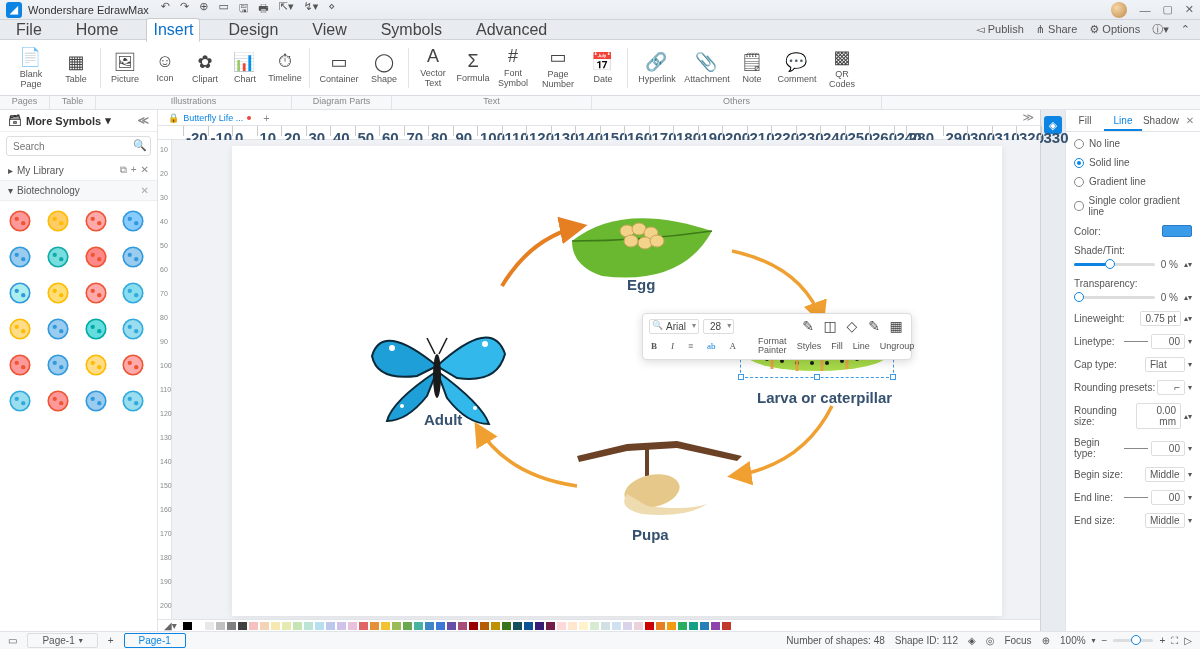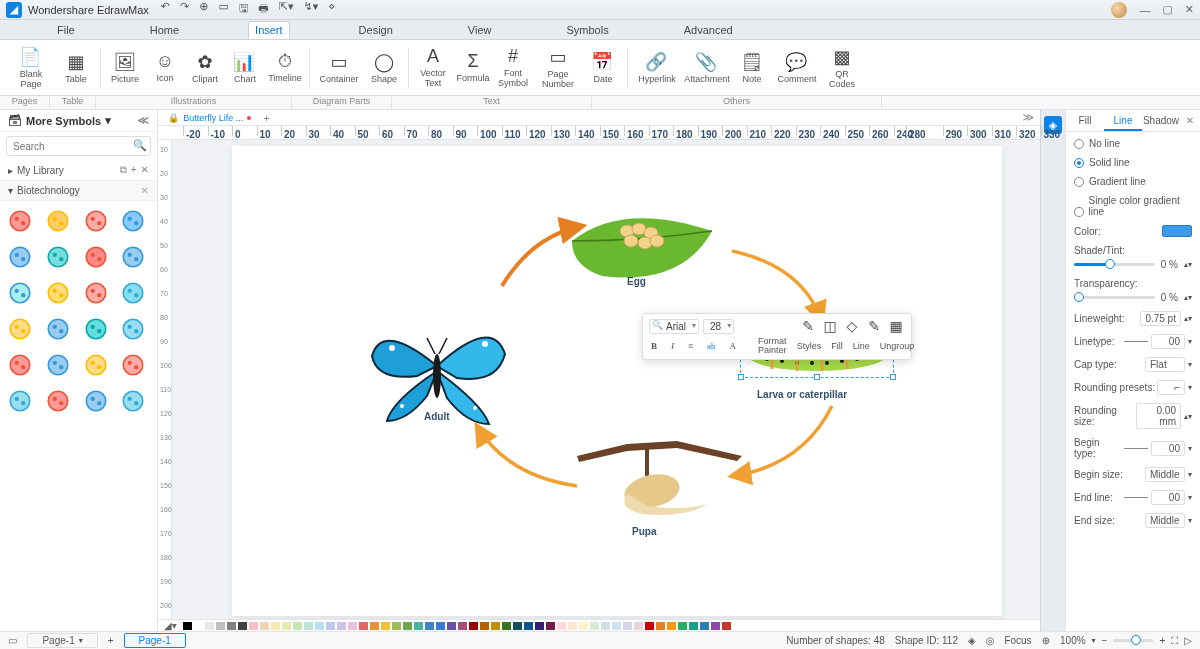--- a/index.html
+++ b/index.html
@@ -6,21 +6,21 @@
 body { width: 1200px; height: 649px; background: #fff; overflow: hidden; font-size: 11px; color: #333; }
 .titlebar { height: 20px; background: linear-gradient(#f0f4f8,#e8ecf0); display: flex; align-items: center; padding: 0 6px; border-bottom: 1px solid #d0d4d8; }
 .titlebar .logo { width: 16px; height: 16px; background: #0b84e3; border-radius: 3px; display: flex; align-items: center; justify-content: center; color: #fff; font-weight: bold; font-size: 10px; margin-right: 6px; }
 .titlebar .title { font-size: 11px; color: #333; }
 .titlebar .qa { display: flex; gap: 10px; margin-left: 12px; color: #555; }
 .titlebar .qa span { cursor: pointer; }
 .titlebar .spacer { flex: 1; }
 .titlebar .win { display: flex; gap: 12px; color: #666; align-items: center; }
 .avatar { width: 16px; height: 16px; border-radius: 50%; background: radial-gradient(circle at 35% 35%, #f7d7a8, #c08a4a); }
 .menubar { height: 20px; background: #e8ecf0; display: flex; align-items: center; padding: 0 10px; gap: 22px; border-bottom: 1px solid #d0d4d8; }
-.menubar .tab { font-size: 11px; color: #444; padding: 2px 6px; cursor: pointer; margin-left: 41px; }
+.menubar .tab { font-size: 16px; color: #444; padding: 2px 6px; cursor: pointer; }
 .menubar .tab.active { background: #fff; color: #0b6fc9; border: 1px solid #ccc; border-bottom-color: #fff; border-radius: 3px 3px 0 0; }
 .menubar .right { margin-left: auto; display: flex; gap: 12px; align-items: center; color: #555; }
 .ribbon { height: 56px; background: #fff; border-bottom: 1px solid #d8dce0; display: flex; align-items: center; padding: 2px 6px; }
 .ribbon .item { display: flex; flex-direction: column; align-items: center; justify-content: center; width: 40px; height: 48px; font-size: 9px; color: #555; cursor: pointer; }
 .ribbon .item.wide { width: 50px; }
 .ribbon .icon { font-size: 18px; color: #444; margin-bottom: 2px; }
 .ribbon .sep { width: 1px; height: 40px; background: #e0e4e8; margin: 0 4px; }
 .groupbar { height: 14px; background: #f6f8fa; border-bottom: 1px solid #e0e4e8; display: flex; font-size: 9px; color: #888; }
 .groupbar div { text-align: center; border-right: 1px solid #e0e4e8; }
 .mainrow { display: flex; height: 521px; }
@@ -47,21 +47,21 @@
 .hruler { height: 14px; background: #fff; border-bottom: 1px solid #e0e4e8; position: relative; font-size: 7px; color: #888; }
 .hruler .tick { position: absolute; top: 0; border-left: 1px solid #ccc; height: 6px; }
 .hruler .tick.lbl { height: 10px; }
 .hruler .tick span { position: absolute; top: 3px; left: 2px; }
 .canvasarea { flex: 1; display: flex; position: relative; }
 .vruler { width: 14px; background: #fff; border-right: 1px solid #e0e4e8; position: relative; font-size: 7px; color: #888; }
 .canvas { flex: 1; background: #f0f2f5; position: relative; overflow: hidden; }
 .page { position: absolute; left: 60px; top: 6px; width: 770px; height: 470px; background: #fff; box-shadow: 0 2px 8px rgba(0,0,0,0.08); }
 .page h1 { text-align: center; margin-top: 22px; font-size: 26px; font-weight: 800; color: #35516e; font-family: Arial, sans-serif; }
 .diagram { position: relative; width: 100%; height: 400px; }
-.lbl { position: absolute; font-size: 10px; font-weight: bold; color: #35516e; text-align: center; }
+.lbl { position: absolute; font-size: 15px; font-weight: bold; color: #35516e; text-align: center; }
 .selbox { position: absolute; border: 1px dashed #3a9be8; }
 .selhandle { position: absolute; width: 6px; height: 6px; background: #fff; border: 1px solid #3a9be8; }
 .floattool { position: absolute; background: #fff; border: 1px solid #ddd; border-radius: 4px; box-shadow: 0 2px 10px rgba(0,0,0,0.15); padding: 4px 6px; font-size: 10px; color: #444; }
 .floattool .row1 { display: flex; align-items: center; gap: 4px; margin-bottom: 3px; }
 .floattool .row2 { display: flex; align-items: center; gap: 10px; font-size: 9px; color: #555; }
 .floattool .fsel { border: 1px solid #ddd; padding: 1px 12px 1px 16px; border-radius: 2px; position: relative; }
 .floattool .fsel::before { content: "🔍"; position: absolute; left: 2px; top: 0px; font-size: 9px; opacity: .6; }
 .floattool .fsel::after, .floattool .fsize::after { content: "▾"; position: absolute; right: 2px; top: 1px; font-size: 8px; color: #888; }
 .floattool .fsize { border: 1px solid #ddd; padding: 1px 12px 1px 6px; border-radius: 2px; position: relative; }
 .floattool .tb { font-family: Georgia, serif; cursor: pointer; padding: 0 2px; }
@@ -73,21 +73,21 @@
 .palette .sw { width: 9px; height: 8px; }
 .palette .hdricon { font-size: 10px; color: #666; margin-right: 4px; }
 .rightrail { width: 25px; background: #e8ecf0; border-left: 1px solid #d0d4d8; display: flex; flex-direction: column; align-items: center; padding-top: 6px; gap: 10px; }
 .rightrail .railbtn { width: 18px; height: 18px; background: #0b84e3; border-radius: 3px; display: flex; align-items: center; justify-content: center; color: #fff; font-size: 11px; }
 .rightpanel { width: 135px; background: #fff; border-left: 1px solid #e0e4e8; display: flex; flex-direction: column; font-size: 10px; color: #555; }
 .rightpanel .tabs { display: flex; border-bottom: 1px solid #e0e4e8; height: 22px; }
 .rightpanel .tabs .t { flex: 1; text-align: center; line-height: 22px; cursor: pointer; }
 .rightpanel .tabs .t.active { color: #0b84e3; border-bottom: 2px solid #0b84e3; }
 .rightpanel .tabs .x { width: 20px; text-align: center; line-height: 22px; color: #888; }
 .rightpanel .body { padding: 6px 8px; display: flex; flex-direction: column; gap: 8px; }
-.radio { display: flex; align-items: flex-end; gap: 5px; }
+.radio { display: flex; align-items: center; gap: 5px; }
 .radio .r { width: 10px; height: 10px; border: 1px solid #888; border-radius: 50%; position: relative; }
 .radio .r.on::after { content: ""; position: absolute; left: 2px; top: 2px; width: 4px; height: 4px; background: #0b84e3; border-radius: 50%; }
 .radio .r.on { border-color: #0b84e3; }
 .proprow { display: flex; align-items: center; justify-content: space-between; }
 .proprow .val { display: flex; align-items: center; gap: 3px; }
 .proprow .box { border: 1px solid #ddd; padding: 1px 4px; border-radius: 2px; min-width: 34px; text-align: right; }
 .slider { width: 100%; height: 3px; background: #ddd; border-radius: 2px; position: relative; }
 .slider .fill { position: absolute; left: 0; top: 0; height: 3px; background: #0b84e3; border-radius: 2px; }
 .slider .thumb { position: absolute; top: -4px; width: 10px; height: 10px; background: #fff; border: 1px solid #0b84e3; border-radius: 50%; }
 .swatch { width: 30px; height: 12px; background: #3a9be8; border: 1px solid #2a7bc8; border-radius: 2px; }
@@ -125,20 +125,27 @@
 </div>
 
 <div class="menubar">
   <span class="tab">File</span>
   <span class="tab">Home</span>
   <span class="tab active">Insert</span>
   <span class="tab">Design</span>
   <span class="tab">View</span>
   <span class="tab">Symbols</span>
   <span class="tab">Advanced</span>
+  <div class="right">
+    <span>◅ <span>Publish</span></span>
+    <span>⋔ <span>Share</span></span>
+    <span>⚙ <span>Options</span></span>
+    <span>ⓘ▾</span>
+    <span>⌃</span>
+  </div>
 </div>
 
 <div class="ribbon" id="ribbon">
     <div class="item wide">
       <div class="icon">📄</div>
       <div style="white-space: pre-line; text-align: center; line-height: 1.1;">Blank
 Page</div>
     </div>
     <div class="item">
       <div class="icon">▦</div>

